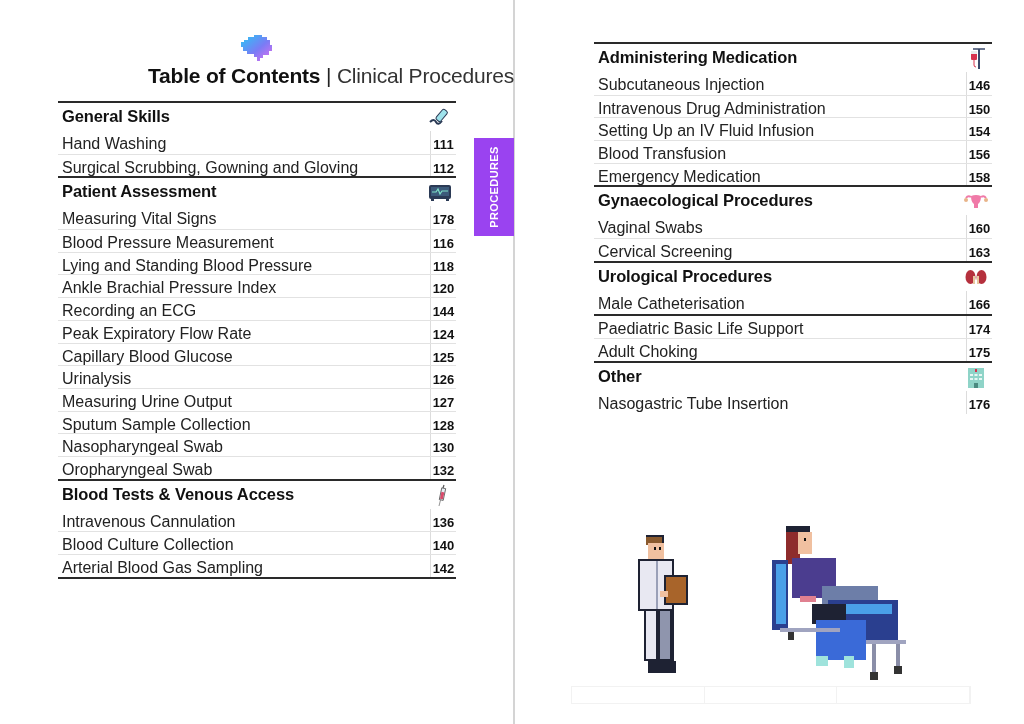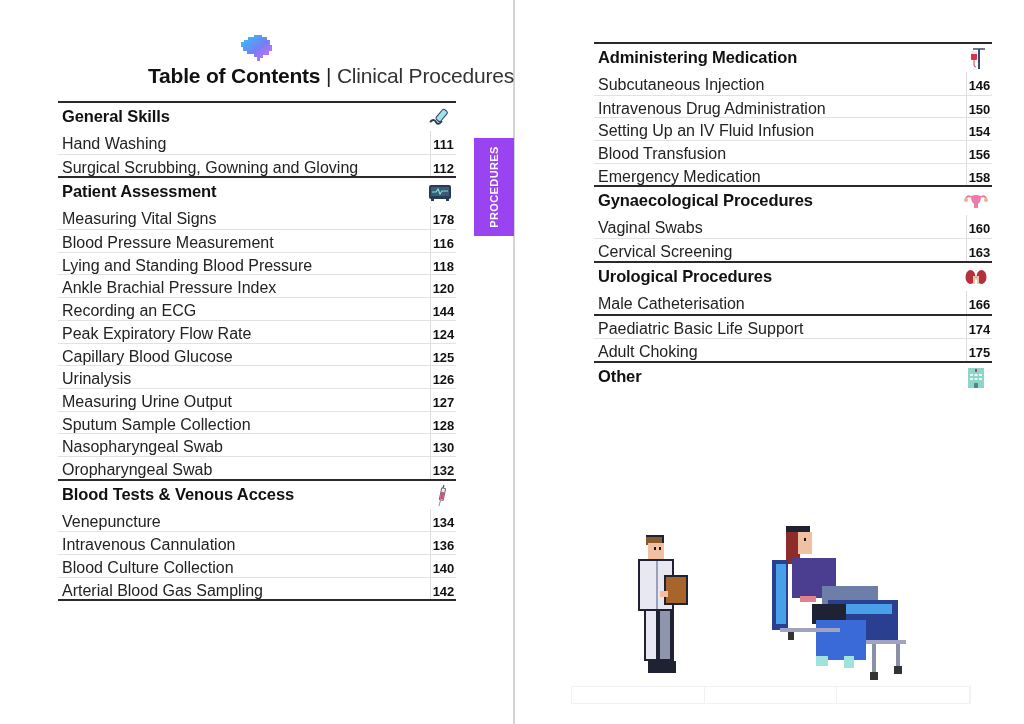--- a/index.html
+++ b/index.html
@@ -141,24 +141,20 @@
   <div class="section">
     <div class="section-head">
       <span class="section-title">Blood Tests &amp; Venous Access</span>
       <svg class="section-icon" viewBox="0 0 24 22">
         <line x1="16" y1="1" x2="15" y2="4" stroke="#555" stroke-width="1.2"></line>
         <rect x="12.5" y="4" width="4" height="12" transform="rotate(12 14 10)" fill="#e8eef4" stroke="#555" stroke-width="0.8"></rect>
         <rect x="13" y="8" width="3" height="7" transform="rotate(12 14 10)" fill="#d84a6a"></rect>
         <line x1="12.5" y1="16" x2="11" y2="22" stroke="#777" stroke-width="0.8"></line>
       </svg>
     </div>
-    <div class="row">
-        <span class="row-label">Venepuncture</span>
-        <span class="row-page">134</span>
-      </div>
     <div class="row">
         <span class="row-label">Intravenous Cannulation</span>
         <span class="row-page">136</span>
       </div>
     <div class="row">
         <span class="row-label">Blood Culture Collection</span>
         <span class="row-page">140</span>
       </div>
     <div class="row">
         <span class="row-label">Arterial Blood Gas Sampling</span>
@@ -265,20 +261,24 @@
           <rect x="6" y="8" width="3" height="2"></rect>
             <rect x="10.5" y="8" width="3" height="2"></rect>
             <rect x="15" y="8" width="3" height="2"></rect>
           <rect x="6" y="12" width="3" height="2"></rect>
             <rect x="10.5" y="12" width="3" height="2"></rect>
             <rect x="15" y="12" width="3" height="2"></rect>
         </g>
         <rect x="10" y="17" width="4" height="5" fill="#4a8a80"></rect>
       </svg>
     </div>
+    <div class="row">
+        <span class="row-label">Nasogastric Tube Insertion</span>
+        <span class="row-page">176</span>
+      </div>
   </div>
 </div>
 
 <svg class="illustration" style="left:636px; top:533px;" width="62" height="148" viewBox="0 0 62 148" shape-rendering="crispEdges">
   <rect x="10" y="2" width="18" height="8" fill="#1e2233"></rect>
   <rect x="10" y="4" width="16" height="8" fill="#8a5a2e"></rect>
   <rect x="12" y="10" width="16" height="16" fill="#f0c0a0"></rect>
   <rect x="18" y="14" width="2" height="3" fill="#111"></rect>
     <rect x="23" y="14" width="2" height="3" fill="#111"></rect>
   <rect x="2" y="26" width="36" height="52" fill="#1e2233"></rect>

